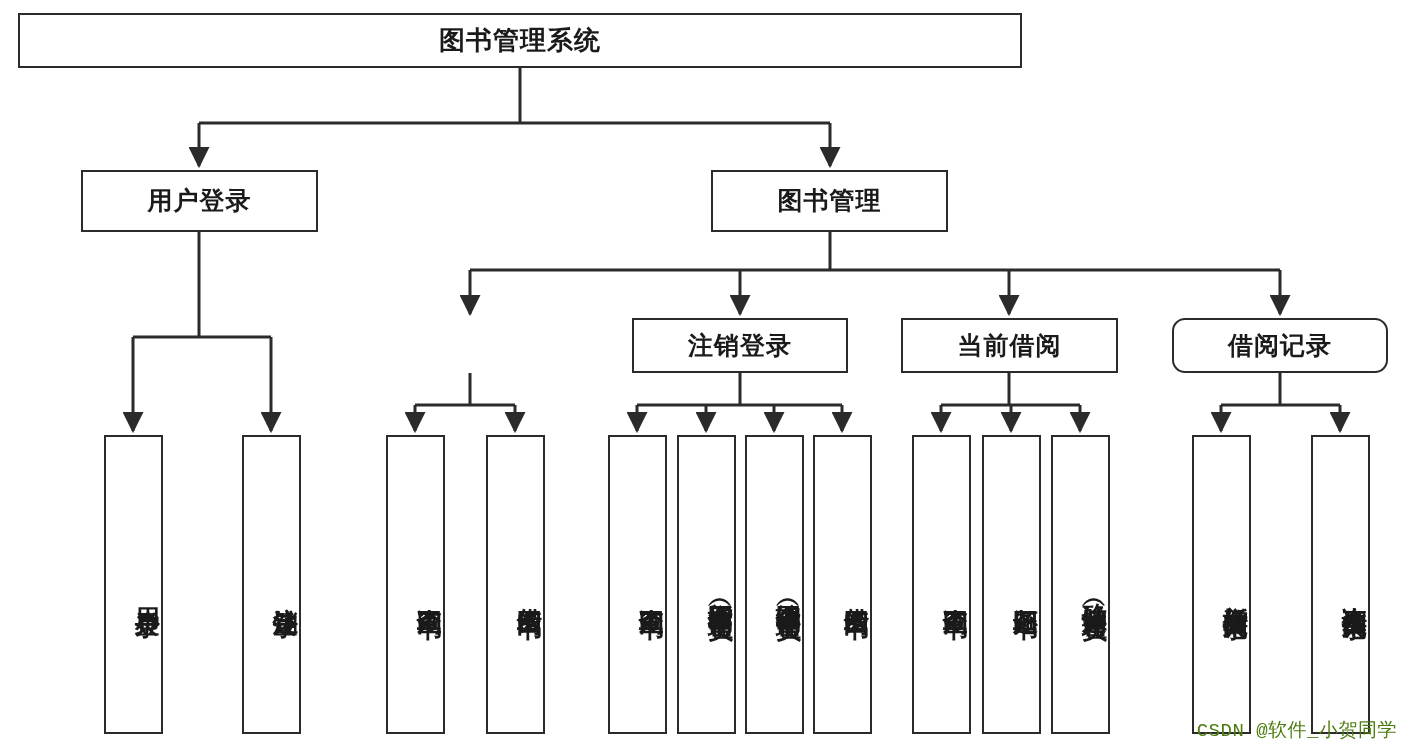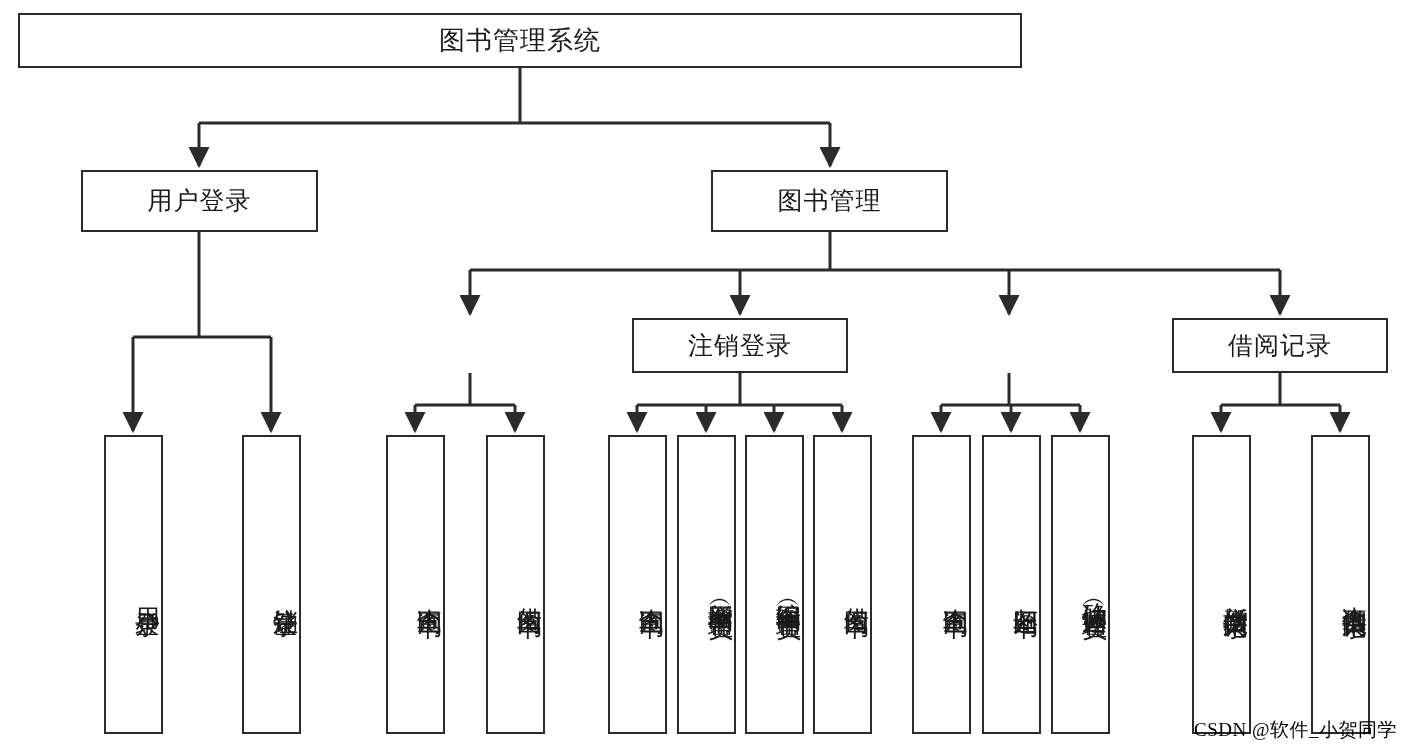--- a/index.html
+++ b/index.html
@@ -28,20 +28,21 @@
   }
   .node {
     position: absolute;
     box-sizing: border-box;
     border: 2.5px solid #2b2b2b;
     background: #ffffff;
     display: flex;
     align-items: center;
     justify-content: center;
     color: #1a1a1a;
+    font-weight: bold;
   }
   .node.horiz {
     font-size: 25px;
     letter-spacing: 1px;
     line-height: 1.1;
   }
   .node.vert {
     writing-mode: vertical-rl;
     text-orientation: upright;
     font-size: 25px;
@@ -53,24 +54,24 @@
     white-space: normal;
   }
   .node.root {
     font-size: 26px;
   }
   .watermark {
     position: absolute;
     right: 8px;
     bottom: 4px;
     font-size: 19px;
-    color: #000000;
+    color: #4d7c0f;
     letter-spacing: 0.5px;
     white-space: nowrap;
-    font-family: Liberation Serif, serif;
+    font-family: Liberation Mono, monospace;
   }
 </style>
 </head>
 <body>
 
 <div id="canvas">
 
   <svg class="connectors" viewBox="0 0 1405 747" xmlns="http://www.w3.org/2000/svg">
     <defs>
       <marker id="arrow" viewBox="0 0 10 10" refX="9" refY="5" markerWidth="7" markerHeight="7" orient="auto-start-reverse">
@@ -120,21 +121,22 @@
       <path d="M 1340 405 L 1340 431" marker-end="url(#arrow)"></path>
     </g>
   </svg>
 
   <div class="node horiz root" style="left: 18px; top: 13px; width: 1004px; height: 55px;">图书管理系统</div>
 
   <div class="node horiz" style="left: 81px; top: 170px; width: 237px; height: 62px;">用户登录</div>
   <div class="node horiz" style="left: 711px; top: 170px; width: 237px; height: 62px;">图书管理</div>
 
   <div class="node horiz" style="left: 632px; top: 318px; width: 216px; height: 55px;">注销登录</div>
-  <div class="node horiz" style="left: 1172px; top: 318px; width: 216px; height: 55px;">借阅记录</div>
+  <div class="node horiz" style="left: 901px; top: 318px; width: 217px; height: 55px;">当前借阅</div>
+  <div class="node horiz" style="left: 1172px; top: 318px; width: 216px; height: 55px; border-radius: 13px;">借阅记录</div>
 
   <div class="node vert" style="left: 104px; top: 435px; width: 59px; height: 299px;">用户登录</div>
   <div class="node vert" style="left: 242px; top: 435px; width: 59px; height: 299px;">注销登录</div>
   <div class="node vert" style="left: 386px; top: 435px; width: 59px; height: 299px;">查询图书</div>
   <div class="node vert" style="left: 486px; top: 435px; width: 59px; height: 299px;">借阅图书</div>
   <div class="node vert" style="left: 608px; top: 435px; width: 59px; height: 299px;">查询图书</div>
   <div class="node vert" style="left: 677px; top: 435px; width: 59px; height: 299px;">新增图书（管理员）</div>
   <div class="node vert" style="left: 745px; top: 435px; width: 59px; height: 299px;">编辑图书（管理员）</div>
   <div class="node vert" style="left: 813px; top: 435px; width: 59px; height: 299px;">借阅图书</div>
   <div class="node vert" style="left: 912px; top: 435px; width: 59px; height: 299px;">查询图书</div>

